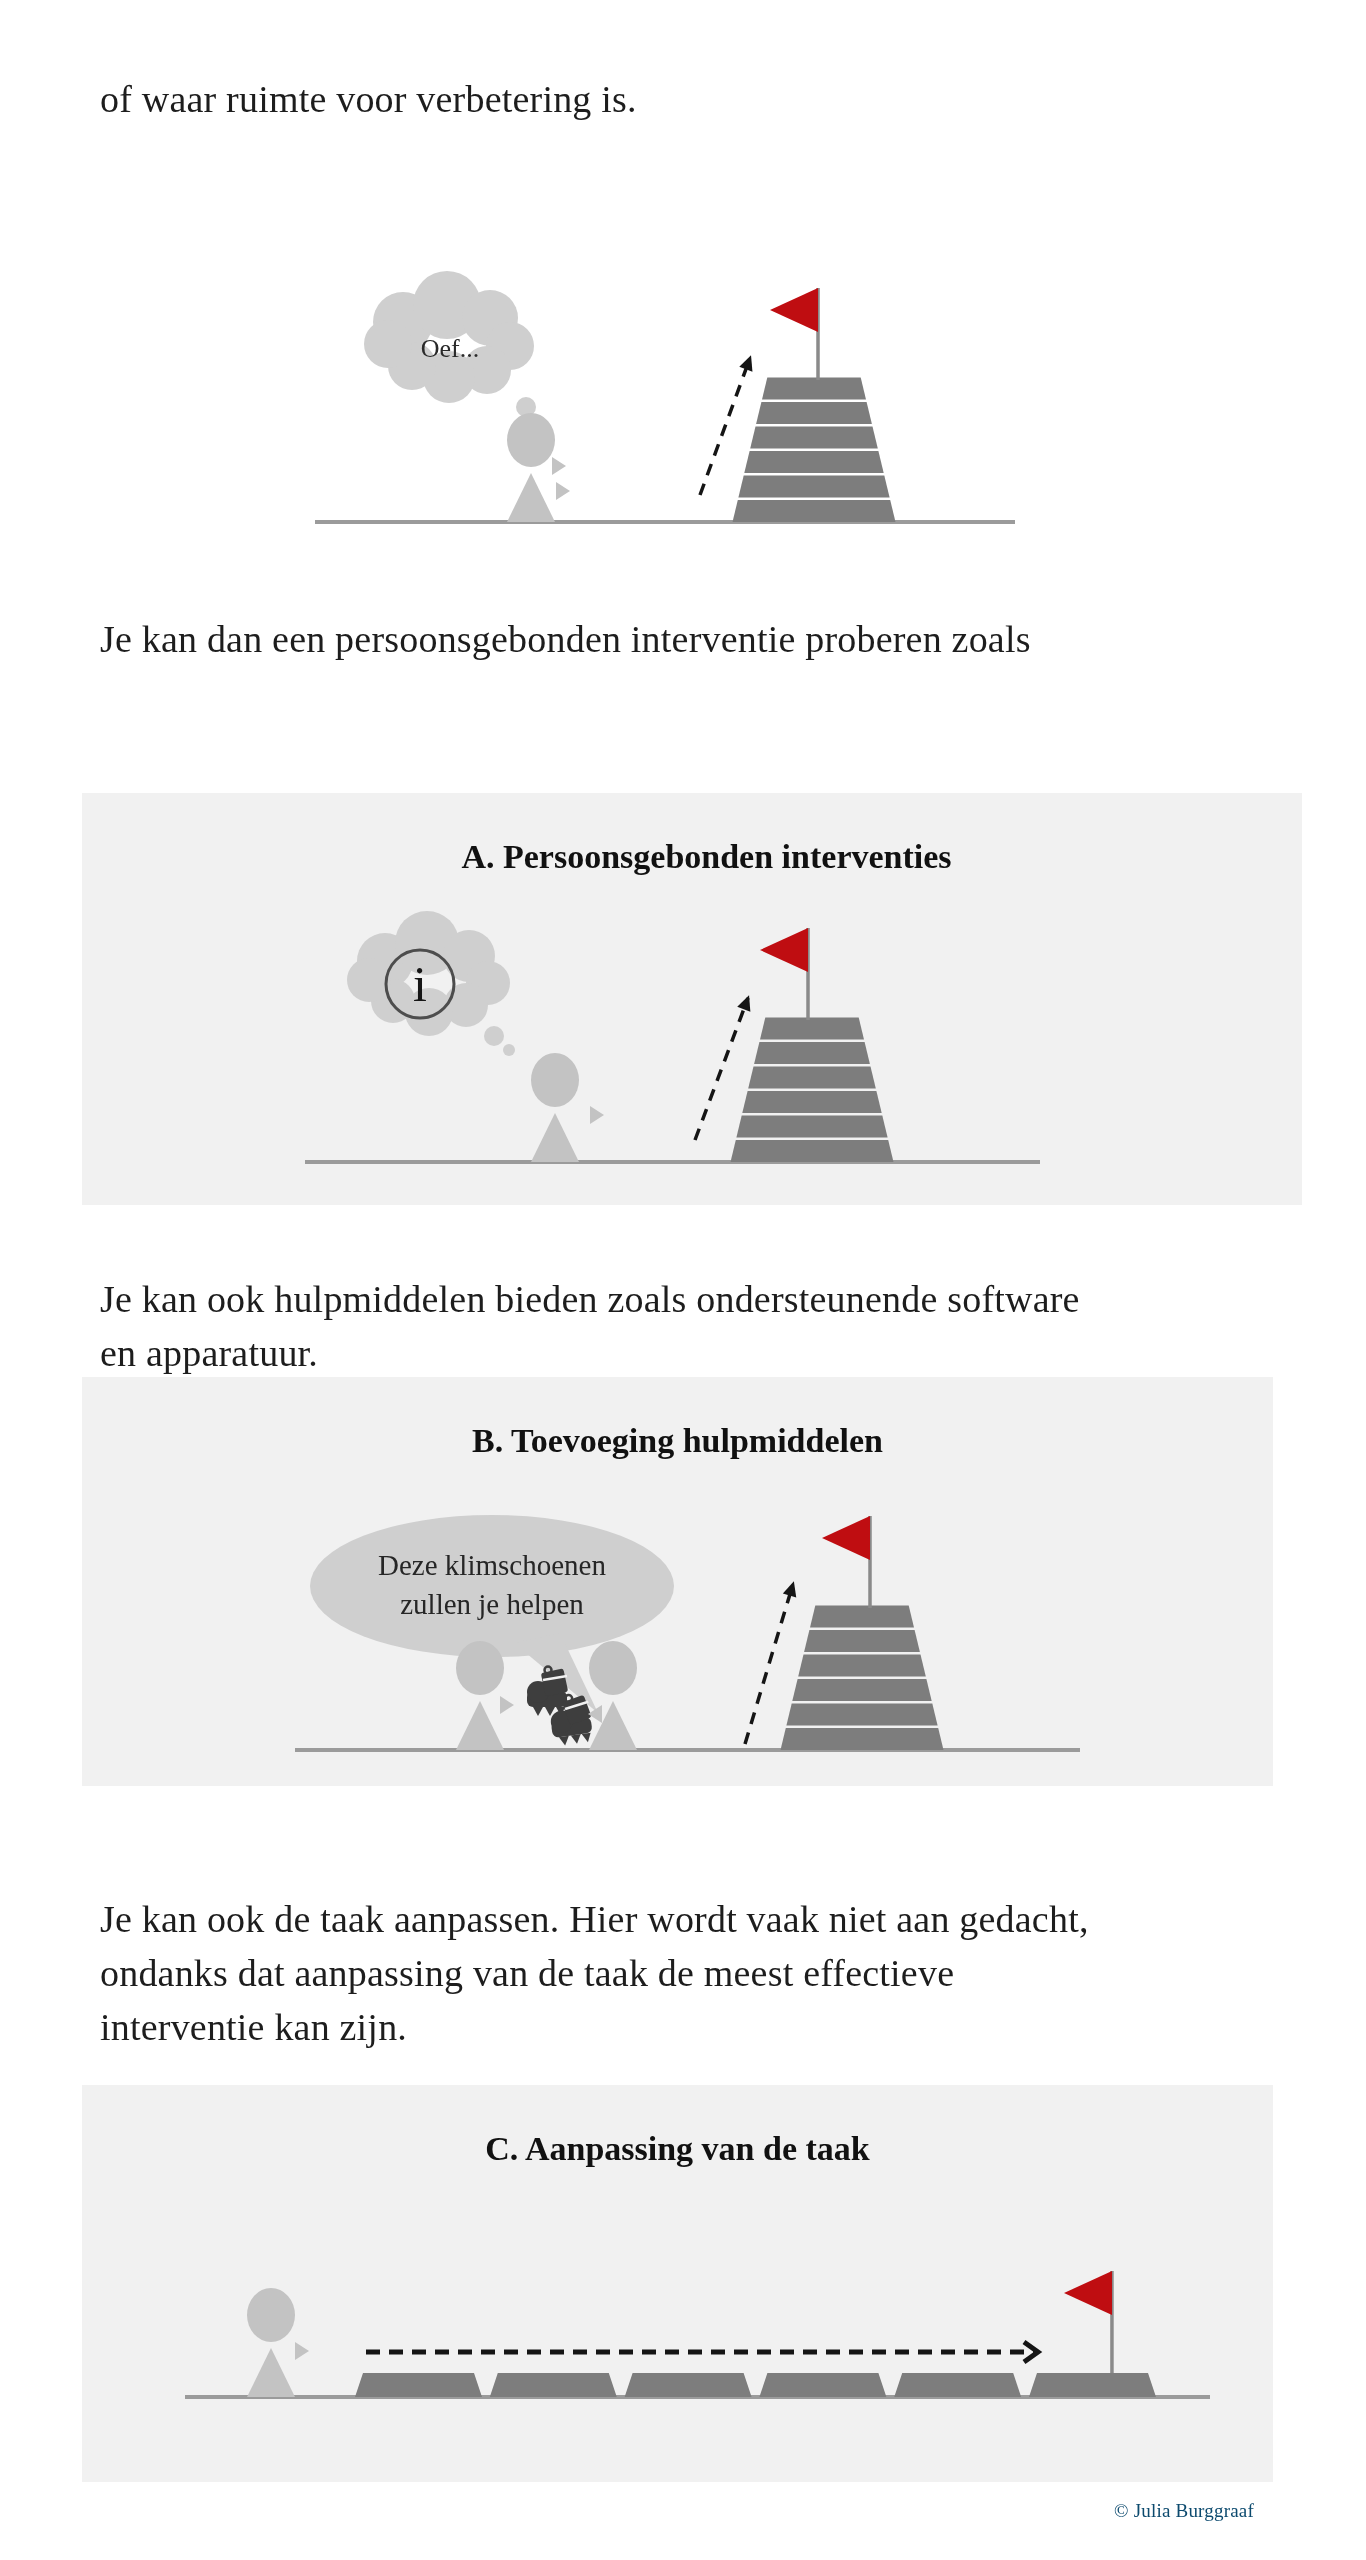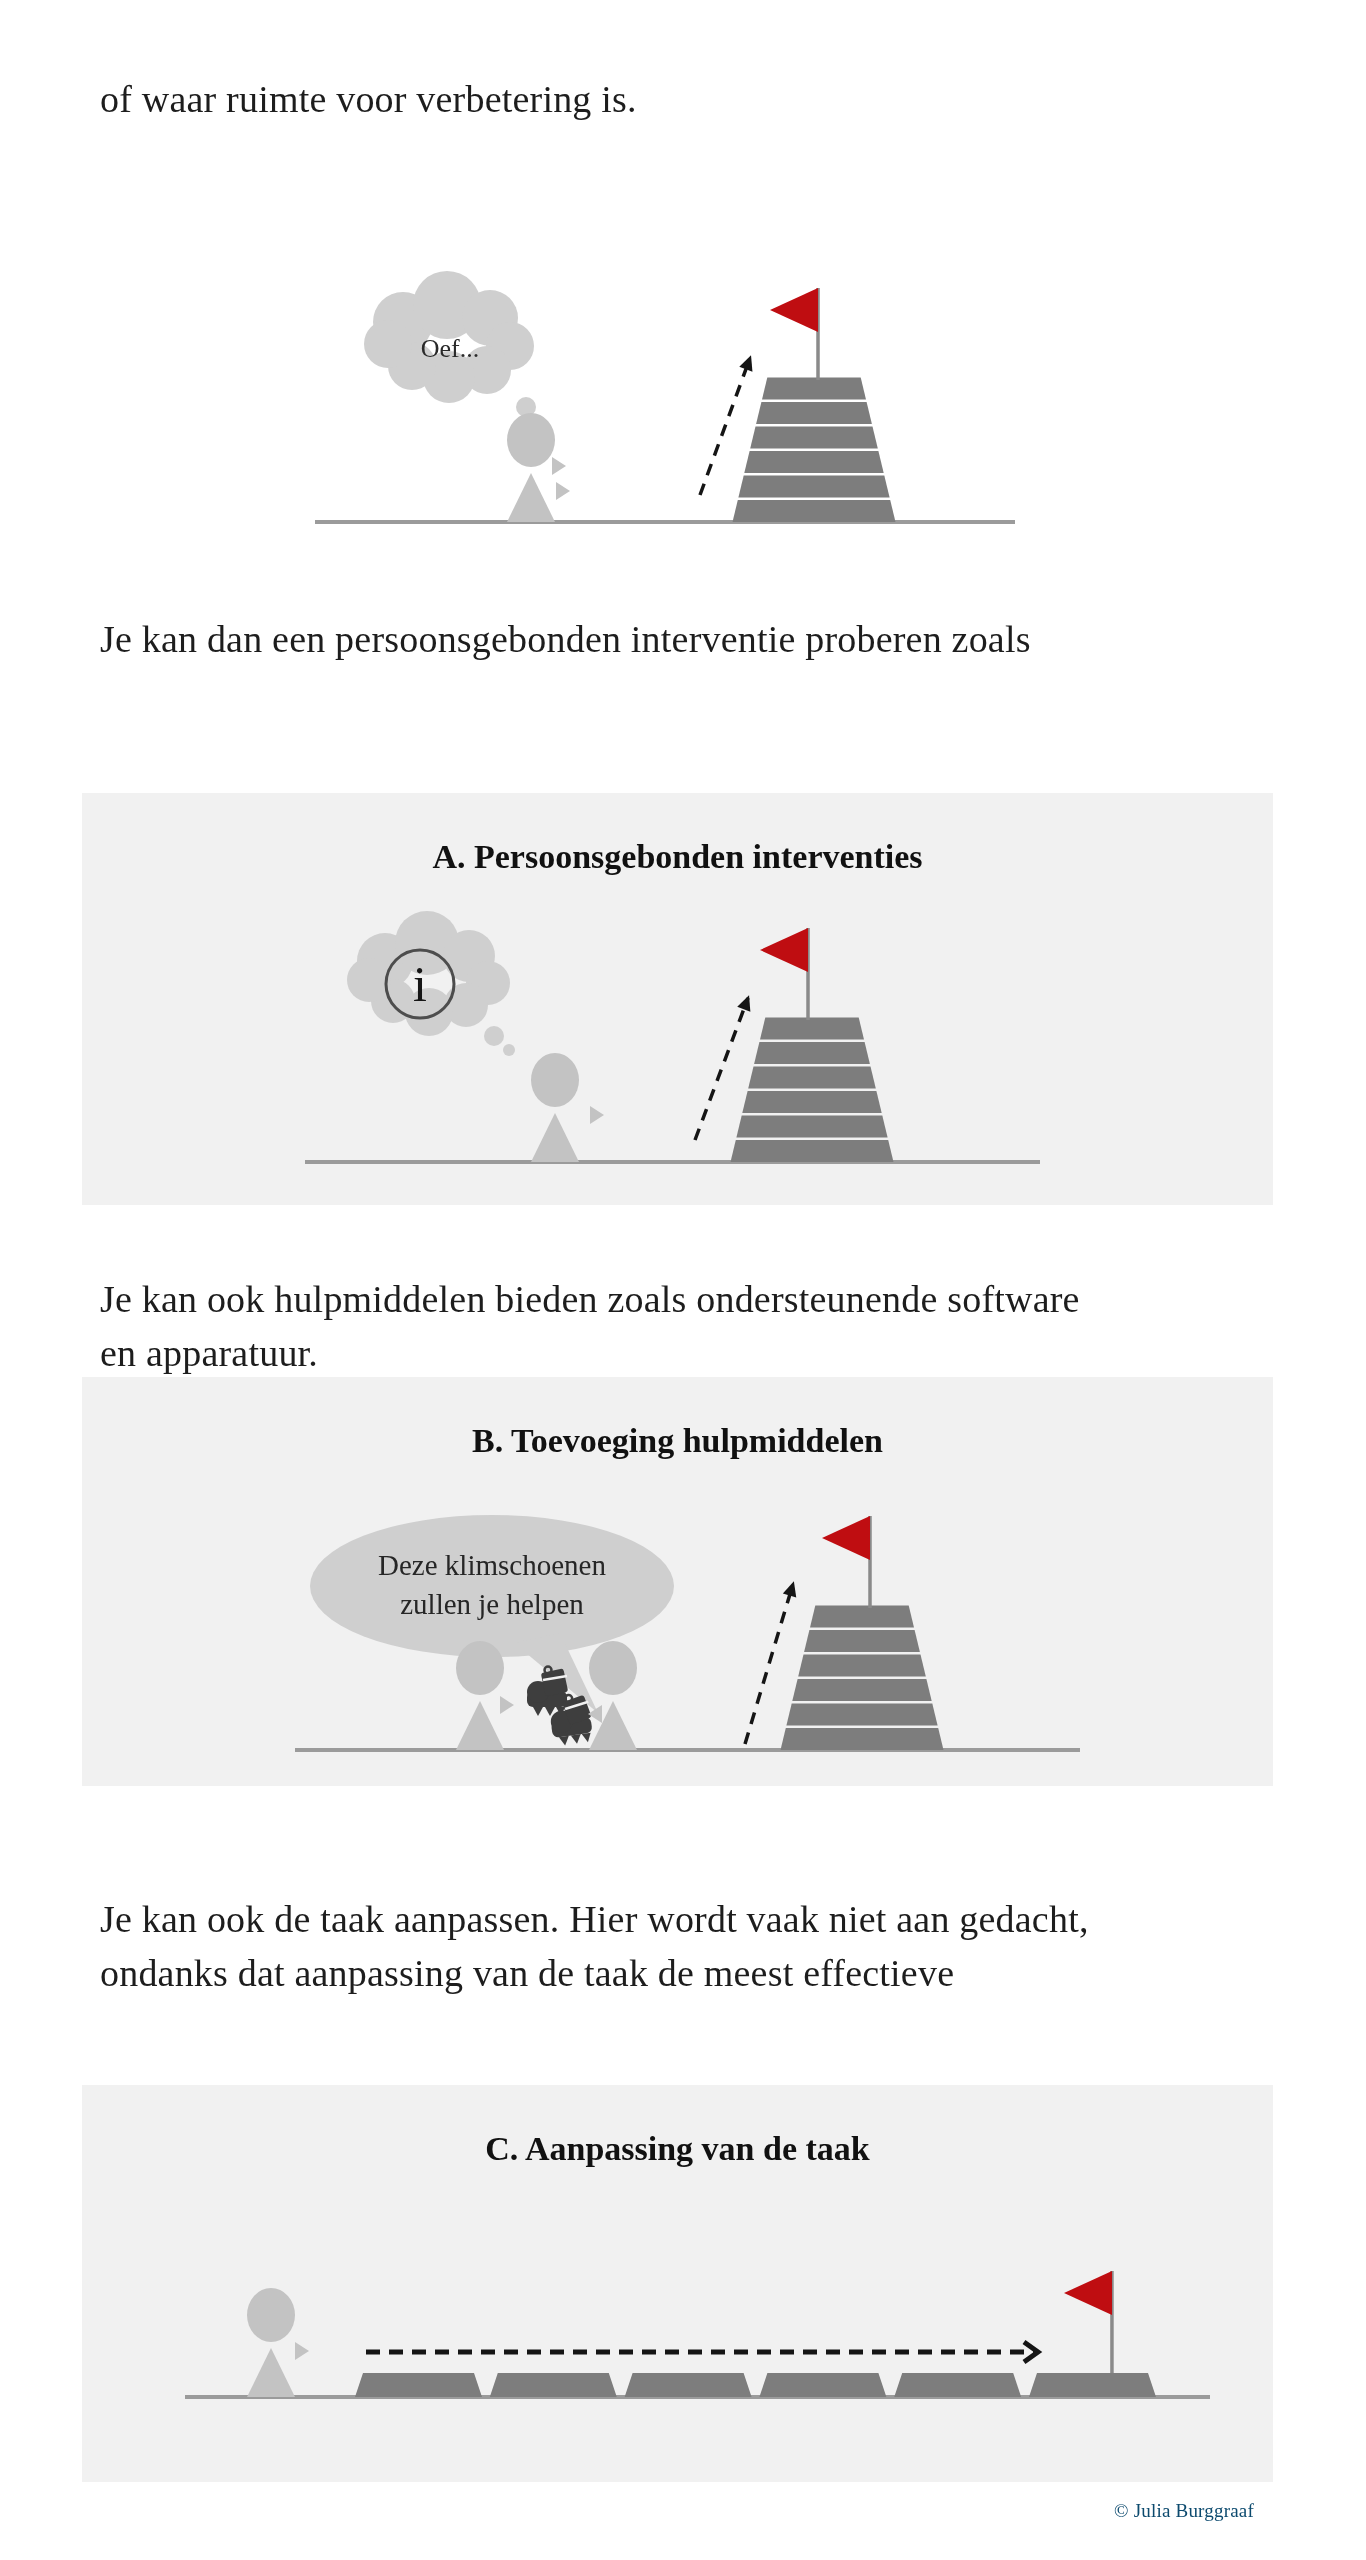--- a/index.html
+++ b/index.html
@@ -99,21 +99,21 @@
   <use href="#tri" class="figure" transform="translate(556,231)"></use>
   <line class="dash" x1="700" y1="235" x2="750" y2="98" marker-end="url(#arrowhead)"></line>
   <use href="#mountainshape" class="mountain" transform="translate(814,262)"></use>
   <use href="#flagpole" transform="translate(818,262)"></use>
 </svg>
 
 <div class="para" style="top:612px;">
   <div>Je kan dan een persoonsgebonden interventie proberen zoals</div>
 </div>
 
-<div class="gbox" style="top:793px;height:412px;">
+<div class="gbox" style="top:793px;height:412px;padding-left:29px;">
   <h2>A. Persoonsgebonden interventies</h2>
   <svg class="scene" width="1191" height="412" viewBox="0 0 1191 412">
     <line class="ground" x1="223" y1="369" x2="958" y2="369"></line>
     <g class="bubble">
       <circle cx="303" cy="168" r="28"></circle>
         <circle cx="345" cy="150" r="32"></circle>
       <circle cx="387" cy="163" r="26"></circle>
         <circle cx="406" cy="190" r="22"></circle>
       <circle cx="384" cy="212" r="22"></circle>
         <circle cx="347" cy="219" r="24"></circle>
@@ -155,20 +155,21 @@
     <use href="#person" class="figure" transform="translate(531,373)"></use>
     <line class="dash" x1="663" y1="367" x2="711" y2="207" marker-end="url(#arrowhead)"></line>
     <use href="#mountainshape" class="mountain" transform="translate(780,373)"></use>
     <use href="#flagpole" transform="translate(788,373)"></use>
   </svg>
 </div>
 
 <div class="para" style="top:1892px;">
   <div>Je kan ook de taak aanpassen. Hier wordt vaak niet aan gedacht,</div>
   <div>ondanks dat aanpassing van de taak de meest effectieve</div>
+  <div>interventie kan zijn.</div>
 </div>
 
 <div class="gbox" style="top:2085px;height:397px;">
   <h2>C. Aanpassing van de taak</h2>
   <svg class="scene" width="1191" height="397" viewBox="0 0 1191 397">
     <line class="ground" x1="103" y1="312" x2="1128" y2="312"></line>
     <use href="#person" class="figure" transform="translate(189,312)"></use>
     <use href="#tri" class="figure" transform="translate(213,266)"></use>
     <line class="dash-flat" x1="284" y1="267" x2="952" y2="267" marker-end="url(#chevhead)"></line>
     <g class="mountain">

